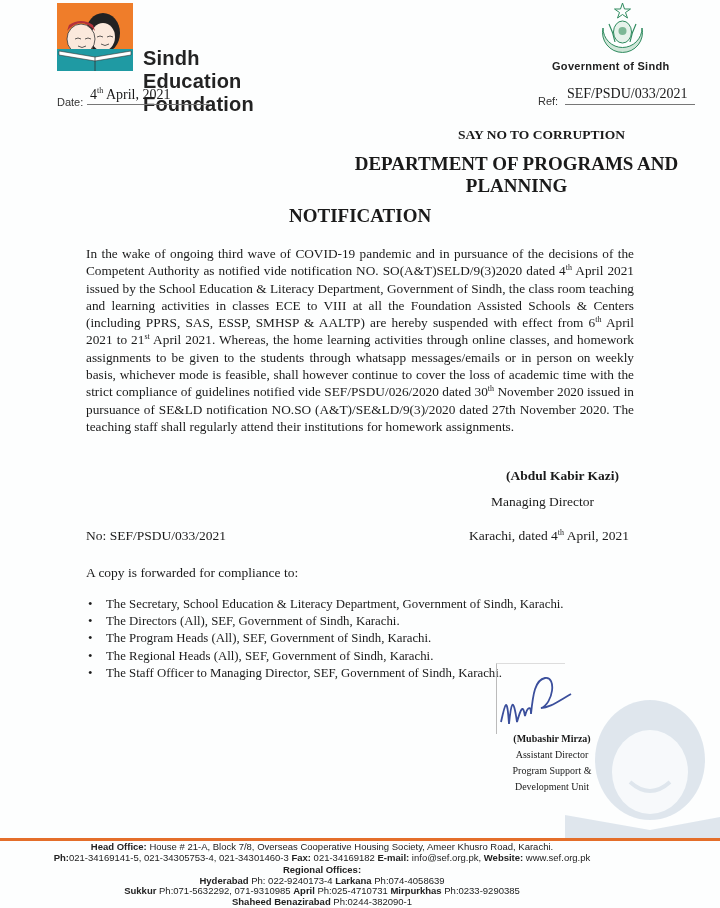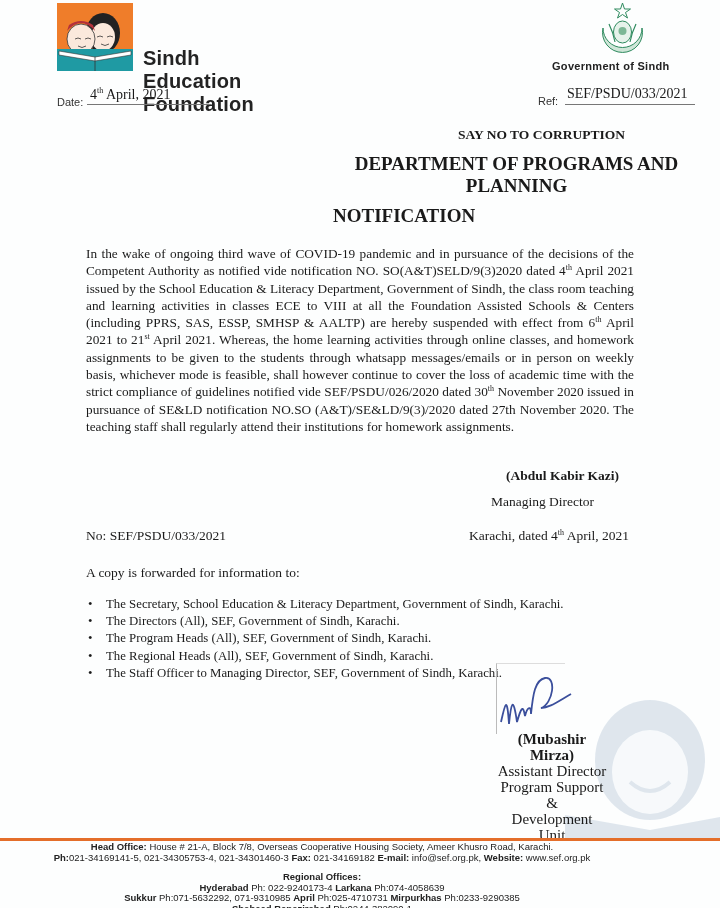--- a/index.html
+++ b/index.html
@@ -17,38 +17,38 @@
   .date-line { left:87px; top:104px; width:124px; border-top:1px solid #777; }
 
   .emblem { left:595px; top:2px; width:55px; height:56px; }
   .gov-title { left:552px; top:60px; font-weight:bold; font-size:11px; color:#222; letter-spacing:0.3px; }
   .ref-label { left:538px; top:95px; font-size:11px; color:#333; }
   .ref-value { left:567px; top:86px; font-size:14px; }
   .ref-line { left:565px; top:104px; width:130px; border-top:1px solid #777; }
 
   .say-no { left:458px; top:127px; font-weight:bold; font-size:13.5px; }
   .dept { left:313px; top:153px; font-weight:bold; font-size:19px;text-align:center; }
-  .notif { left:289px; top:205px; font-weight:bold; font-size:19px;margin-left:44px; }
+  .notif { left:289px; top:205px; font-weight:bold; font-size:19px; }
 
   .body-text { left:86px; top:245px; width:548px; font-size:13.3px; line-height:17.3px; text-align:justify; }
   .body-text sup { font-size:8px; line-height:0; }
 
   .sign1-name { left:506px; top:468px; font-weight:bold; font-size:13.5px; }
   .sign1-title { left:491px; top:494px; font-size:13.5px; }
   .no-ref { left:86px; top:528px; font-size:13.5px; }
   .karachi-date { left:469px; top:528px; font-size:13.5px; }
   .karachi-date sup { font-size:8px; line-height:0; }
   .copy-intro { left:86px; top:565px; font-size:13.5px; }
 
   .cc-list { left:86px; top:596px; margin:0; padding:0; list-style:none; font-size:12.8px; line-height:17.2px; }
   .cc-list li { position:relative; padding-left:20px; }
   .cc-list li .bullet { position:absolute; left:2px; top:0; }
 
   .sig-box { left:496px; top:663px; width:68px; height:70px; border-left:1px solid #bbb; border-top:1px solid #ddd; }
-  .sign2 { left:497px; top:731px; font-size:15px; line-height:16px; text-align:center; width:110px; }
+  .sign2 { left:497px; top:731px; font-size:10px; line-height:16px; text-align:center; width:110px; }
   .sign2 .name { font-weight:bold; }
 
   .watermark { left:555px; top:690px; width:175px; height:150px; opacity:0.18; }
 
   .footer-line { left:0; top:838px; width:720px; height:3px; background:#e46e2a; }
   .footer { left:0; top:842px; width:644px; text-align:center; font-size:9.5px; line-height:10.5px; color:#222; }
   .footer b { font-weight:bold; }
 </style>
 </head>
 <body>
@@ -97,21 +97,21 @@
 <div class="abs notif serif">NOTIFICATION</div>
 
 <div class="abs body-text serif"><span>In the wake of ongoing third wave of COVID-19 pandemic and in pursuance of the decisions of the Competent Authority as notified vide notification NO. SO(A&amp;T)SELD/9(3)2020 dated 4</span><sup>th</sup><span> April 2021 issued by the School Education &amp; Literacy Department, Government of Sindh, the class room teaching and learning activities in classes ECE to VIII at all the Foundation Assisted Schools &amp; Centers (including PPRS, SAS, ESSP, SMHSP &amp; AALTP) are hereby suspended with effect from 6</span><sup>th</sup><span> April 2021 to 21</span><sup>st</sup><span> April 2021. Whereas, the home learning activities through online classes, and homework assignments to be given to the students through whatsapp messages/emails or in person on weekly basis, whichever mode is feasible, shall however continue to cover the loss of academic time with the strict compliance of guidelines notified vide SEF/PSDU/026/2020 dated 30</span><sup>th</sup><span> November 2020 issued in pursuance of SE&amp;LD notification NO.SO (A&amp;T)/SE&amp;LD/9(3)/2020 dated 27th November 2020. The teaching staff shall regularly attend their institutions for homework assignments.</span></div>
 
 <div class="abs sign1-name serif">(Abdul Kabir Kazi)</div>
 <div class="abs sign1-title serif">Managing Director</div>
 
 <div class="abs no-ref serif">No: SEF/PSDU/033/2021</div>
 <div class="abs karachi-date serif"><span>Karachi, dated 4</span><sup>th</sup><span> April, 2021</span></div>
 
-<div class="abs copy-intro serif">A copy is forwarded for information to:</div>
+<div class="abs copy-intro serif">A copy is forwarded for compliance to:</div>
 
 <ul class="abs cc-list serif">
   <li><span class="bullet">•</span><span>The Secretary, School Education &amp; Literacy Department, Government of Sindh, Karachi.</span></li>
   <li><span class="bullet">•</span><span>The Directors (All), SEF, Government of Sindh, Karachi.</span></li>
   <li><span class="bullet">•</span><span>The Program Heads (All), SEF, Government of Sindh, Karachi.</span></li>
   <li><span class="bullet">•</span><span>The Regional Heads (All), SEF, Government of Sindh, Karachi.</span></li>
   <li><span class="bullet">•</span><span>The Staff Officer to Managing Director, SEF, Government of Sindh, Karachi.</span></li>
 </ul>
 
 <div class="abs watermark">
@@ -132,19 +132,19 @@
   <div class="name">(Mubashir Mirza)</div>
   <div>Assistant Director</div>
   <div>Program Support &amp;</div>
   <div>Development Unit</div>
 </div>
 
 <div class="abs footer-line"></div>
 <div class="abs footer sans">
   <div><b>Head Office:</b><span> House # 21-A, Block 7/8, Overseas Cooperative Housing Society, Ameer Khusro Road, Karachi.</span></div>
   <div><b>Ph:</b><span>021-34169141-5, 021-34305753-4, 021-34301460-3 </span><b>Fax:</b><span> 021-34169182 </span><b>E-mail:</b><span> info@sef.org.pk, </span><b>Website:</b><span> www.sef.org.pk</span></div>
-  <div style="margin-top:9px"><b>Regional Offices:</b></div>
+  <div style="margin-top:2px"><b>Regional Offices:</b></div>
   <div id="regional-lines">
       <div><b>Hyderabad</b><span> Ph: 022-9240173-4 </span><b>Larkana</b><span> Ph:074-4058639</span></div>
       <div><b>Sukkur</b><span> Ph:071-5632292, 071-9310985 </span><b>April</b><span> Ph:025-4710731 </span><b>Mirpurkhas</b><span> Ph:0233-9290385</span></div>
       <div><b>Shaheed Benazirabad</b><span> Ph:0244-382090-1</span></div>
     </div>
 </div>
 
 </body></html>

